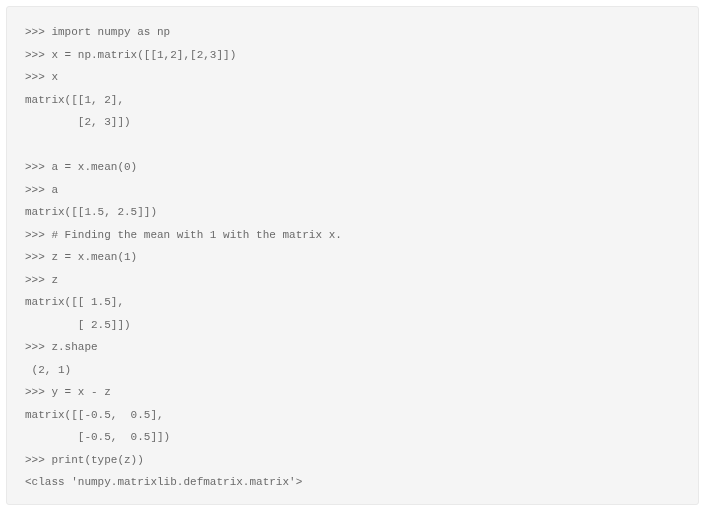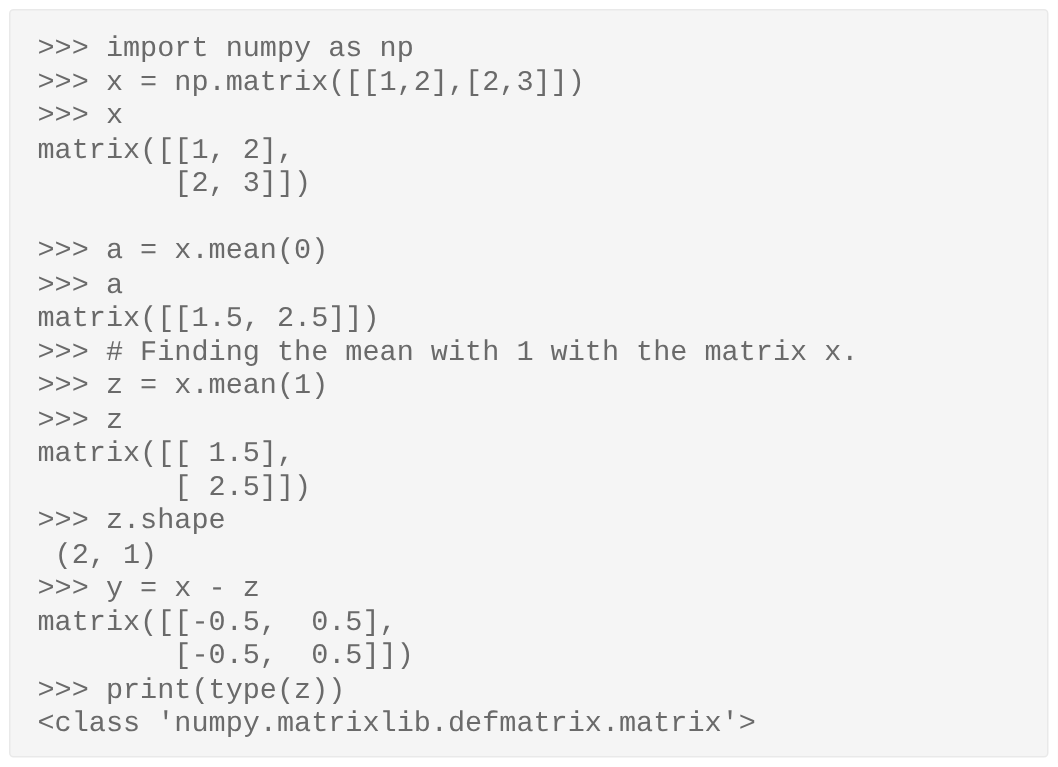--- a/index.html
+++ b/index.html
@@ -12,21 +12,21 @@
   .code-block {
     box-sizing: border-box;
     margin: 6px;
     width: 693px;
     height: 499px;
     background: #f5f5f5;
     border: 1px solid #e9e9e9;
     border-radius: 3px;
     padding: 14px 18px;
     font-family: "Courier New", Courier, monospace;
-    font-size: 19px;
+    font-size: 11px;
     line-height: 22.5px;
     color: #6a6a6a;
     white-space: pre;
     overflow: hidden;
   }
   .code-line {
     display: block;
     min-height: 22.5px;
   }
 </style>

